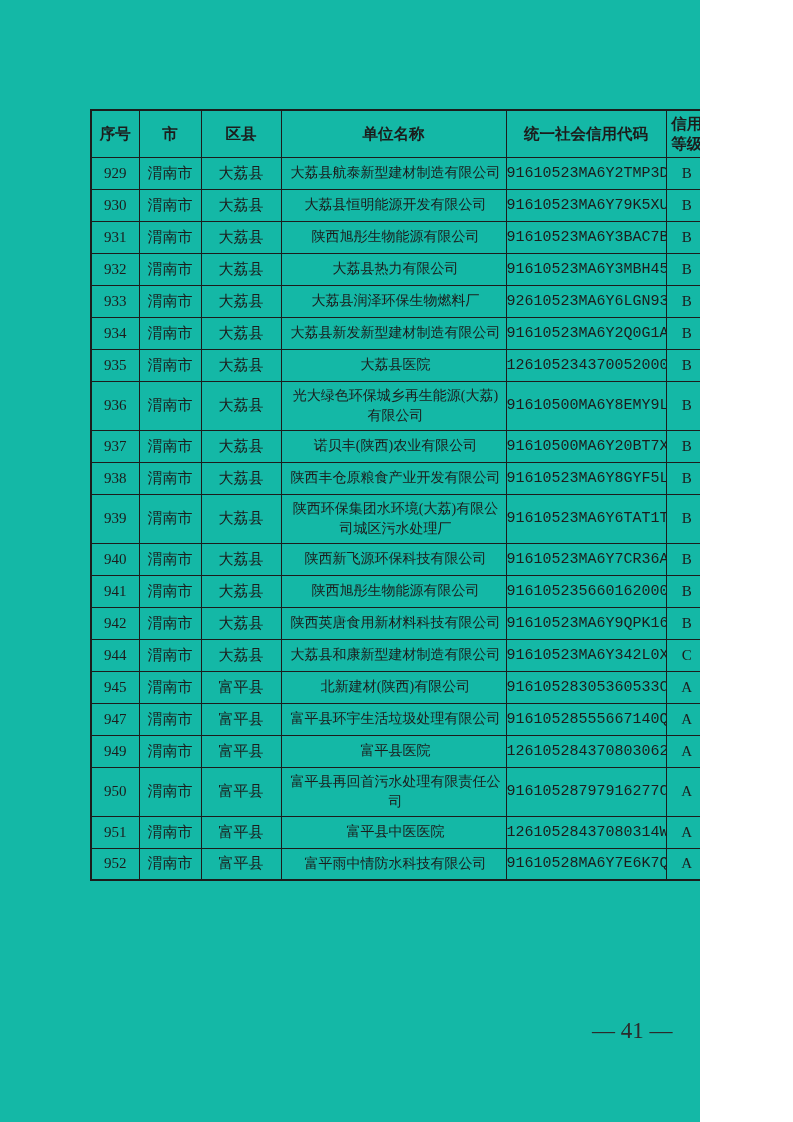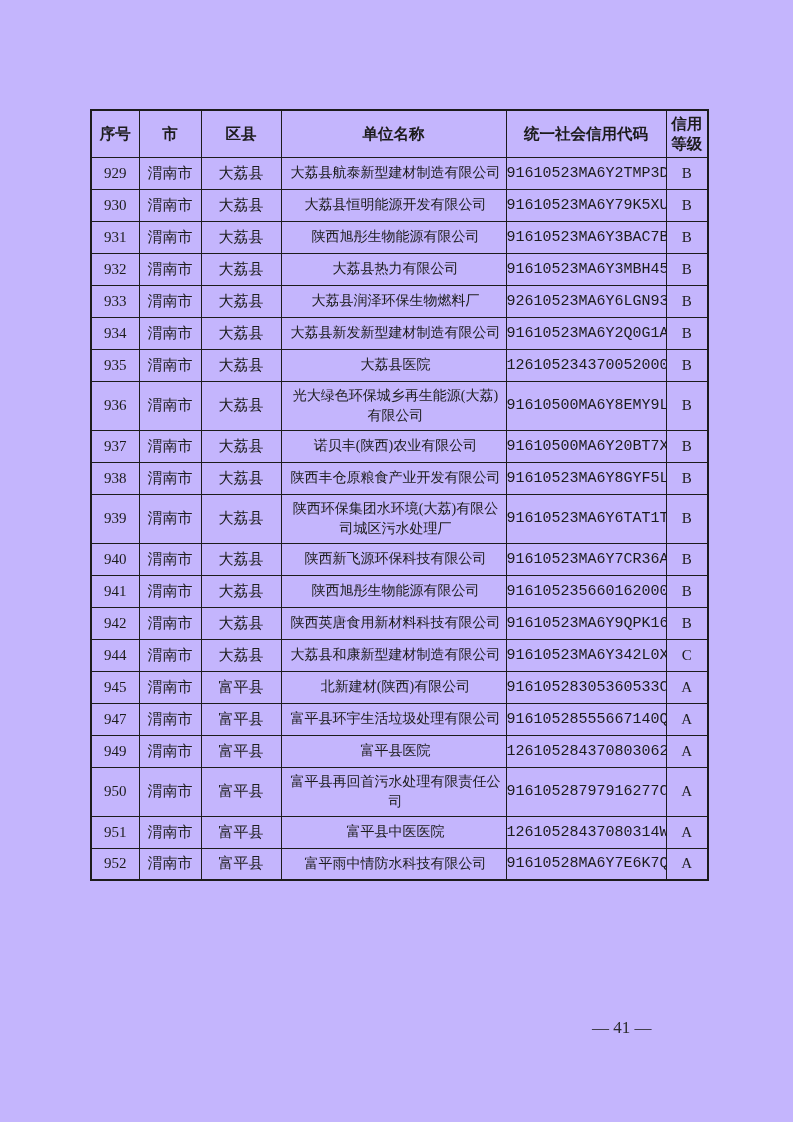--- a/index.html
+++ b/index.html
@@ -2,23 +2,23 @@
 <html><head>
 <meta charset="utf-8">
 <style>
   html, body {
     margin: 0;
     padding: 0;
     background: #ffffff;
   }
   .page {
     position: relative;
-    width: 793px;
+    width: 700px;
     height: 1122px;
-    background: #c4b5fd;
+    background: #14b8a6;
     overflow: hidden;
   }
   table.credit-table {
     position: absolute;
     left: 90px;
     top: 109px;
     width: 617px;
     border-collapse: collapse;
     table-layout: fixed;
     border: 2px solid #1c1c1c;
@@ -62,21 +62,21 @@
     letter-spacing: 0;
   }
   table.credit-table td.cell-grade {
     font-size: 15px;
   }
   .page-number {
     position: absolute;
     left: 592px;
     top: 1018px;
     font-family: "Liberation Serif", "DejaVu Serif", serif;
-    font-size: 17px;
+    font-size: 23px;
     color: #2b2b2b;
     white-space: pre;
   }
 </style>
 </head>
 <body>
 
 <div class="page">
 
   <table class="credit-table">

